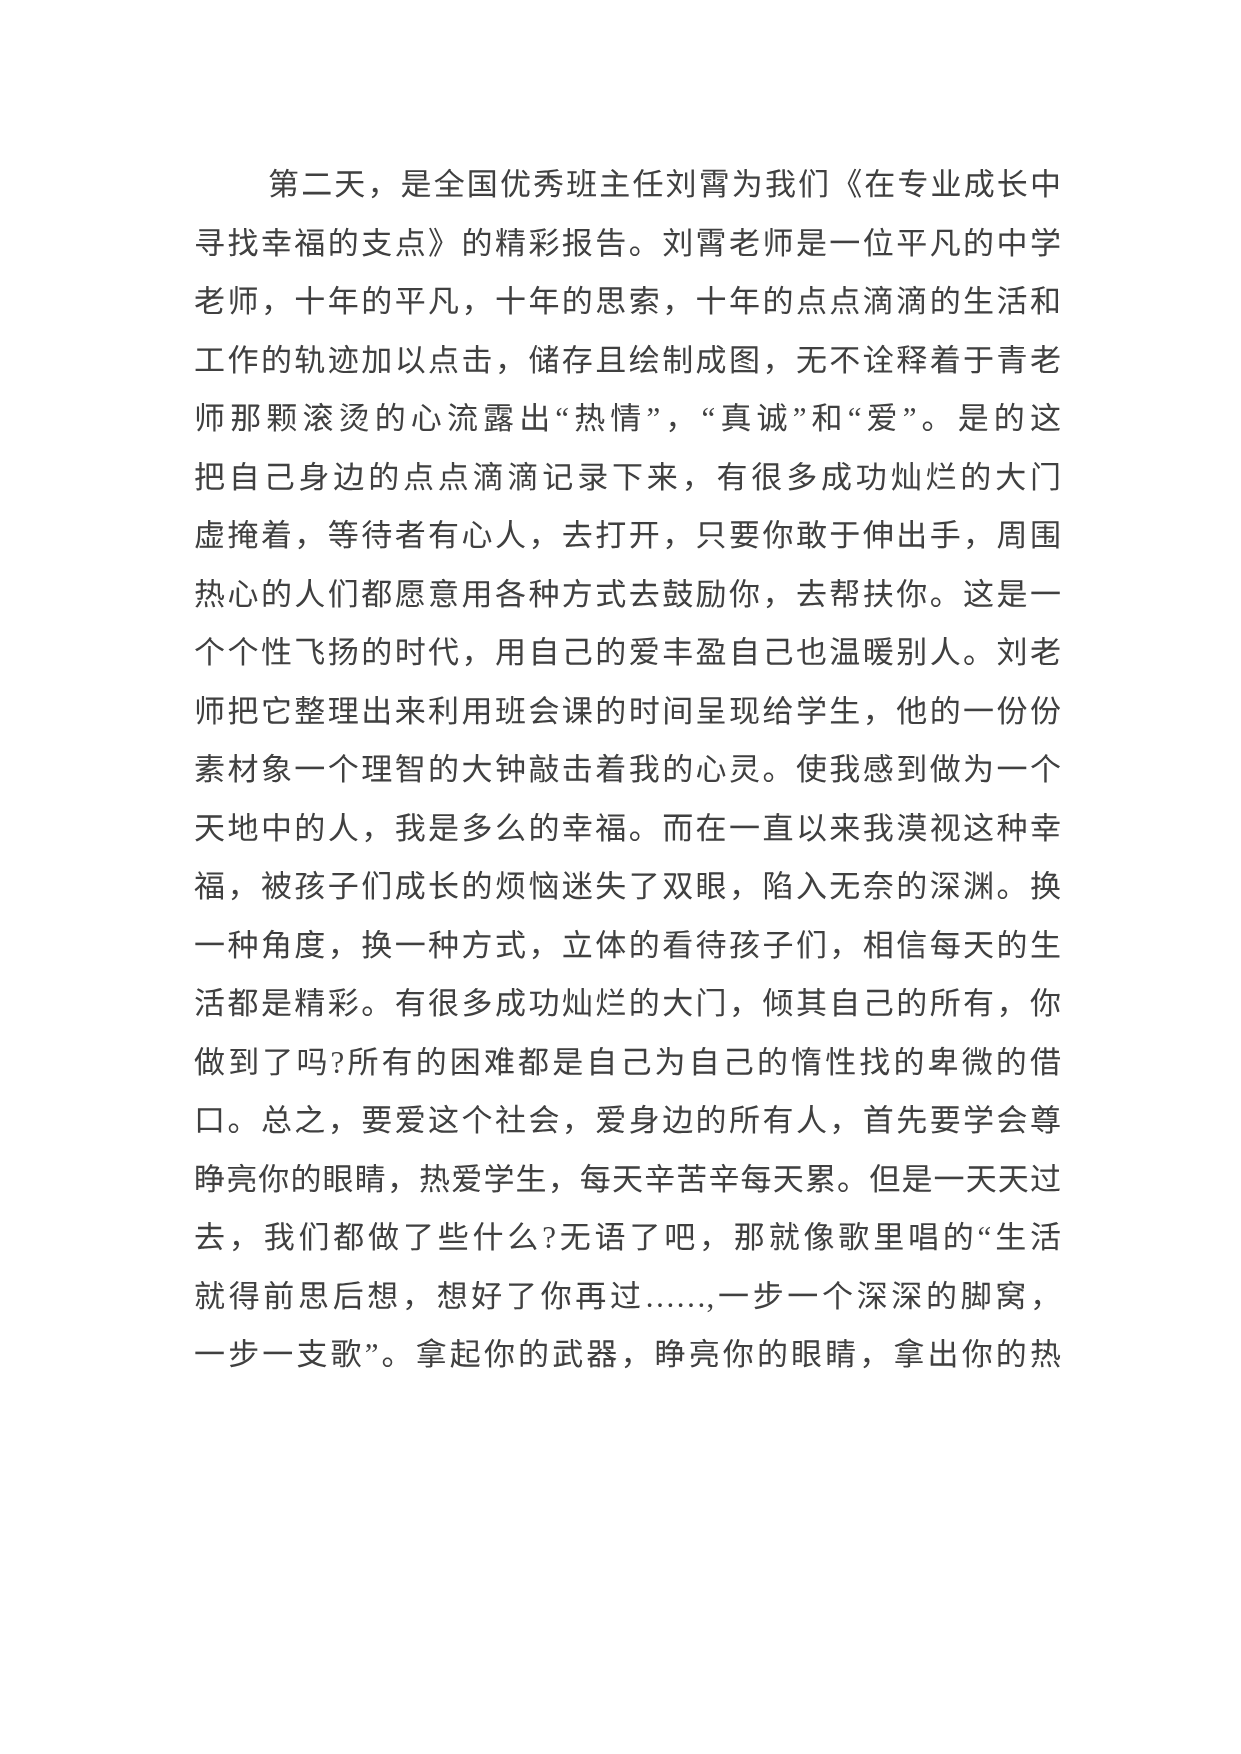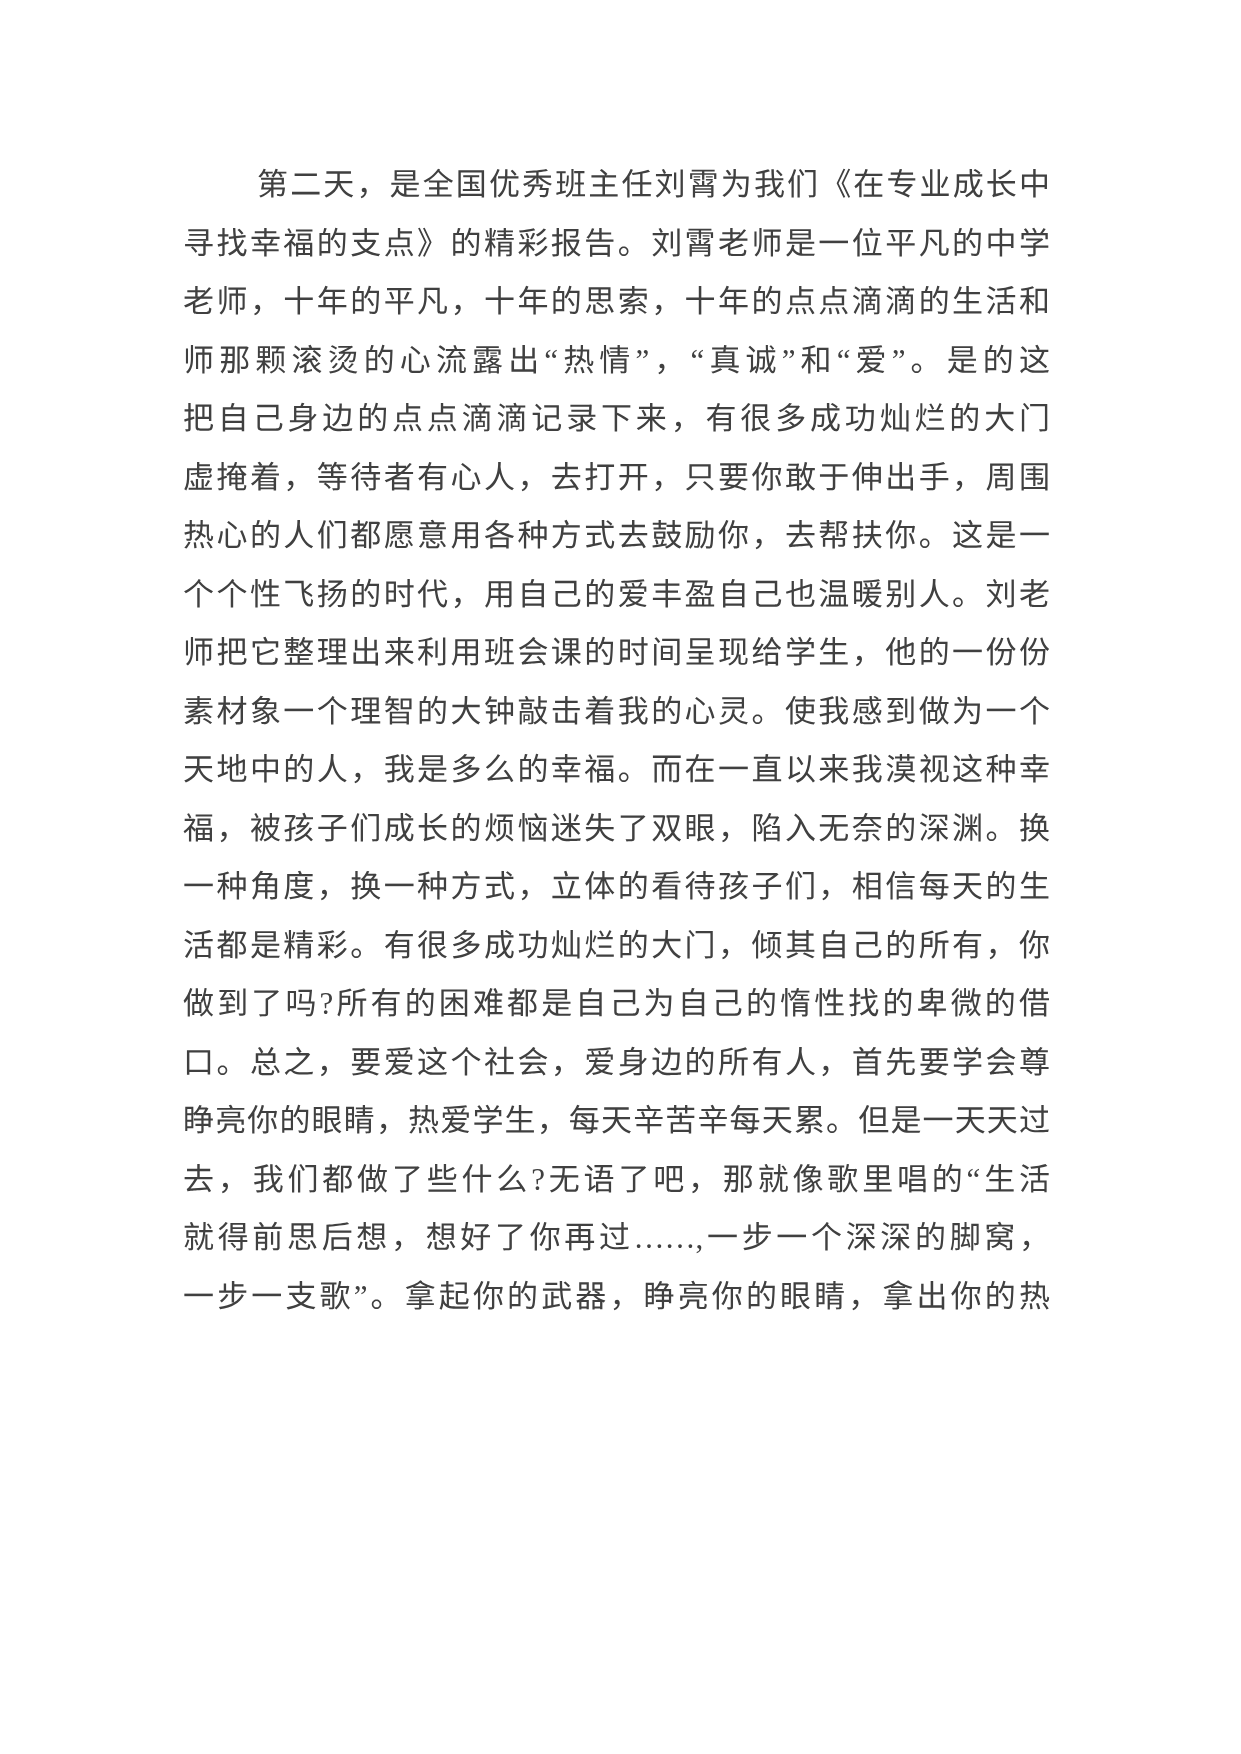--- a/index.html
+++ b/index.html
@@ -9,21 +9,21 @@
   }
   .page {
     position: relative;
     width: 1241px;
     height: 1754px;
     background: #ffffff;
     overflow: hidden;
   }
   .text-block {
     position: absolute;
-    left: 183px;
+    left: 194px;
     top: 156px;
     width: 867px;
     color: #404040;
     font-family: "Liberation Serif", "DejaVu Serif", serif;
     font-size: 31px;
     font-weight: 400;
   }
   .line {
     height: 58.5px;
     line-height: 58.5px;
@@ -38,20 +38,21 @@
   }
 </style>
 </head>
 <body>
 
 <div class="page">
   <div class="text-block">
     <div class="line first">第二天，是全国优秀班主任刘霄为我们《在专业成长中</div>
     <div class="line">寻找幸福的支点》的精彩报告。刘霄老师是一位平凡的中学</div>
     <div class="line">老师，十年的平凡，十年的思索，十年的点点滴滴的生活和</div>
+    <div class="line">工作的轨迹加以点击，储存且绘制成图，无不诠释着于青老</div>
     <div class="line">师那颗滚烫的心流露出“热情”，“真诚”和“爱”。是的这</div>
     <div class="line">把自己身边的点点滴滴记录下来，有很多成功灿烂的大门</div>
     <div class="line">虚掩着，等待者有心人，去打开，只要你敢于伸出手，周围</div>
     <div class="line">热心的人们都愿意用各种方式去鼓励你，去帮扶你。这是一</div>
     <div class="line">个个性飞扬的时代，用自己的爱丰盈自己也温暖别人。刘老</div>
     <div class="line">师把它整理出来利用班会课的时间呈现给学生，他的一份份</div>
     <div class="line">素材象一个理智的大钟敲击着我的心灵。使我感到做为一个</div>
     <div class="line">天地中的人，我是多么的幸福。而在一直以来我漠视这种幸</div>
     <div class="line">福，被孩子们成长的烦恼迷失了双眼，陷入无奈的深渊。换</div>
     <div class="line">一种角度，换一种方式，立体的看待孩子们，相信每天的生</div>

